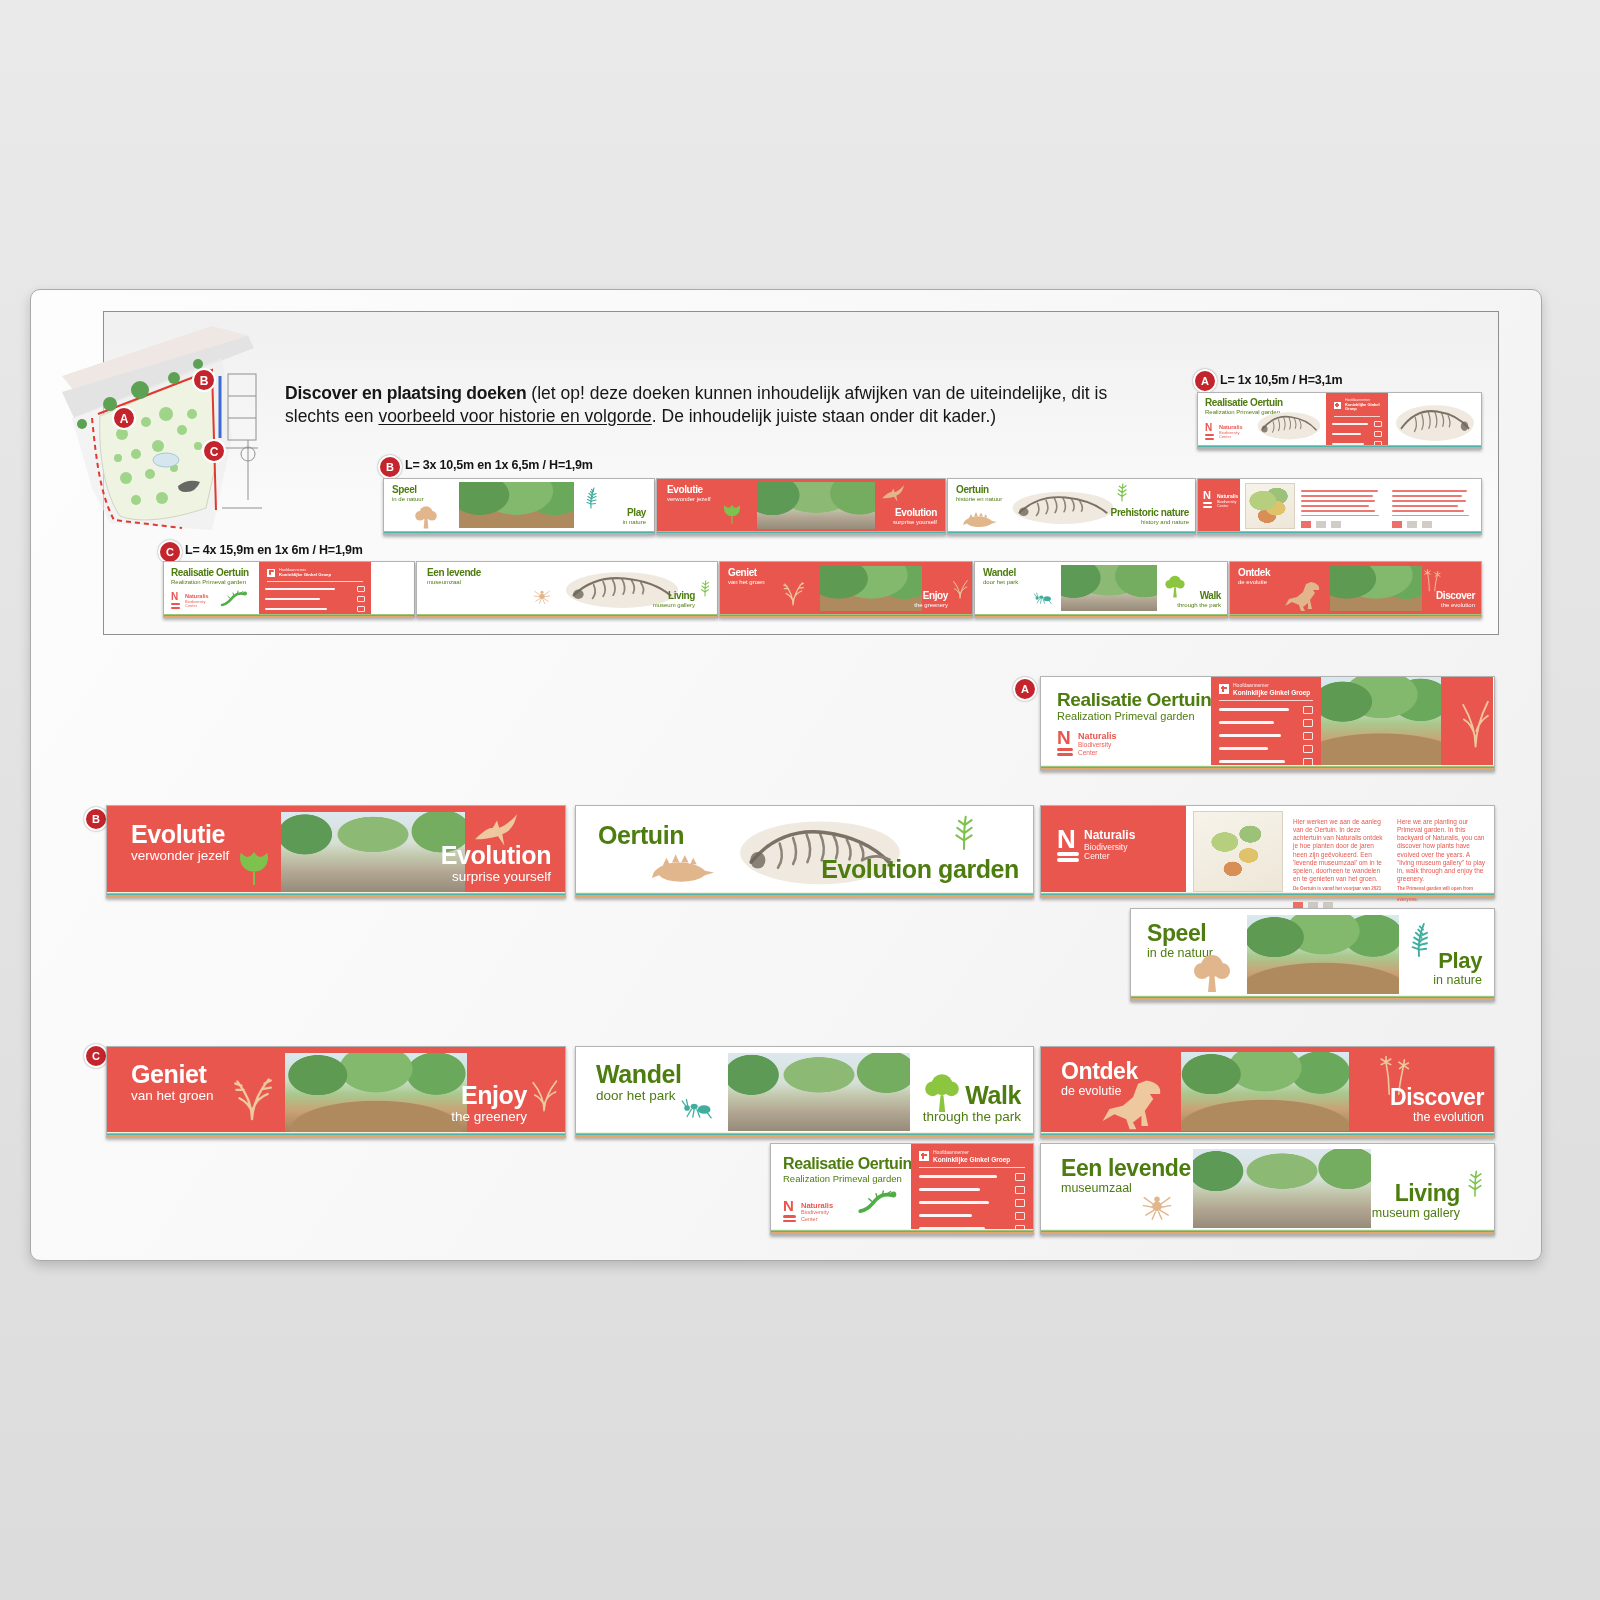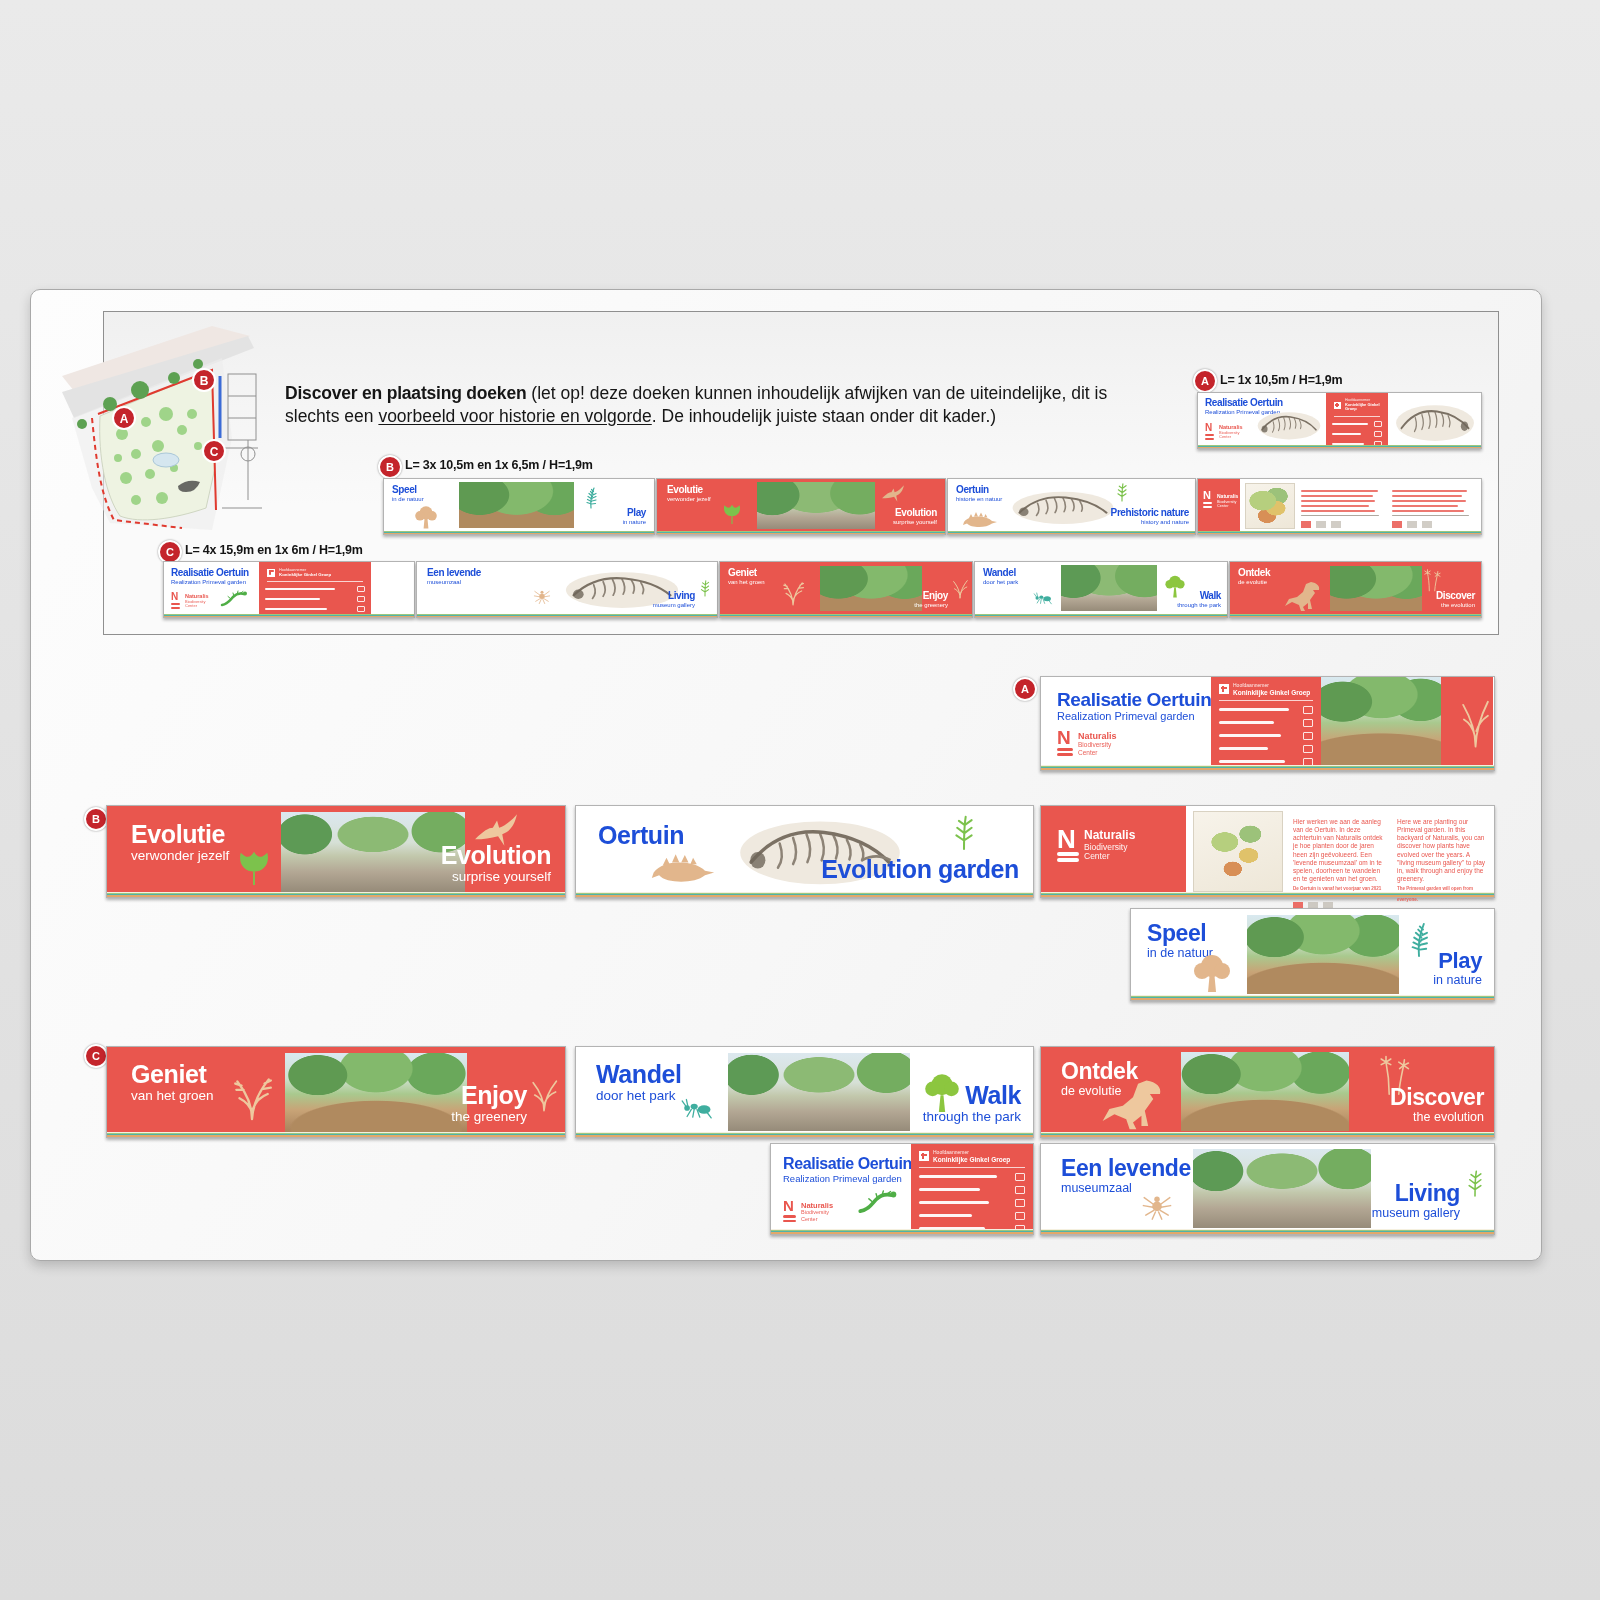--- a/index.html
+++ b/index.html
@@ -26,21 +26,21 @@
 
   
   .banner{position:absolute;background:#fff;border:1px solid #b3b3b3;box-shadow:0 2px 3px rgba(0,0,0,.30)}
   .banner.red{background:#e9564e}
   .stripe{position:absolute;left:0;right:0;bottom:0;height:5px;
     background:linear-gradient(180deg,#f5f0df 0 14%,#9cc87e 14% 48%,#4fb3a9 48% 68%,#e2a86a 68% 100%)}
   .mini .stripe{height:3px}
 
   .tb{position:absolute;line-height:1.05}
   .tb .t{font-weight:bold;letter-spacing:-.4px}
-  .tb.c-red{color:#1d4ed8}
+  .tb.c-red{color:#4d7c0f}
   .tb.c-white{color:#fff}
   .ta-r{text-align:right}
   .lg .t{font-size:25px}.lg .s{font-size:13.5px;margin-top:2px}
   .md .t{font-size:19px}.md .s{font-size:11px;margin-top:1px}
   .mini-t .t{font-size:10px}.mini-t .s{font-size:6px}
 
   .lbl{position:absolute;width:20px;height:20px;border-radius:50%;background:#c4242b;
     border:2px solid #fff;box-shadow:0 0 2px rgba(0,0,0,.45);
     color:#fff;font-size:11px;font-weight:bold;display:flex;align-items:center;justify-content:center}
   .sizetxt{position:absolute;font-size:12.5px;font-weight:bold;color:#141414;letter-spacing:-.2px}
@@ -155,21 +155,21 @@
     <circle cx="152" cy="133" r="11" fill="#c4242b" stroke="#fff" stroke-width="2"></circle>
     <text x="152" y="137.5" text-anchor="middle" font-size="12" font-weight="bold" fill="#fff">C</text>
   </g>
 </svg>
 
 <div id="intro"><b>Discover en plaatsing doeken</b><span> (let op! deze doeken kunnen inhoudelijk afwijken van de uiteindelijke, dit is slechts een </span><u>voorbeeld voor historie en volgorde</u><span>. De inhoudelijk juiste staan onder dit kader.)</span></div>
 
 <div class="lbl" style="left:1193px;top:369px">
     <span>A</span>
   </div>
-<div class="sizetxt" style="left:1220px;top:373px">L= 1x 10,5m  /  H=1,9m</div>
+<div class="sizetxt" style="left:1220px;top:373px">L= 1x 10,5m  /  H=3,1m</div>
 
 <div class="banner mini" style="left:1197px;top:392px;width:283px;height:55px">
   <div class="tb mini-t c-red" style="left:7px;top:5px">
     <div class="t">Realisatie Oertuin</div>
     <div class="s">Realization Primeval garden</div>
   </div>
   <div class="nlogo c-redl" style="left:7px;bottom:8px">
     <div class="cl">
         <span class="N" style="font-size:10px">N</span>
         <span class="b" style="height:2px;width:9px"></span>

